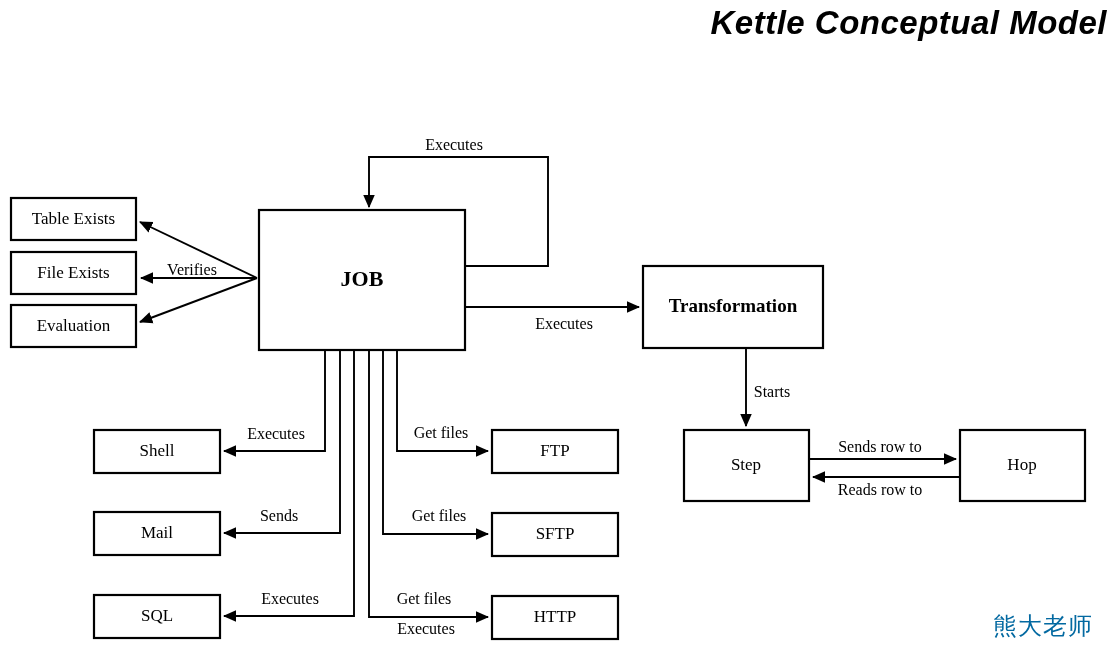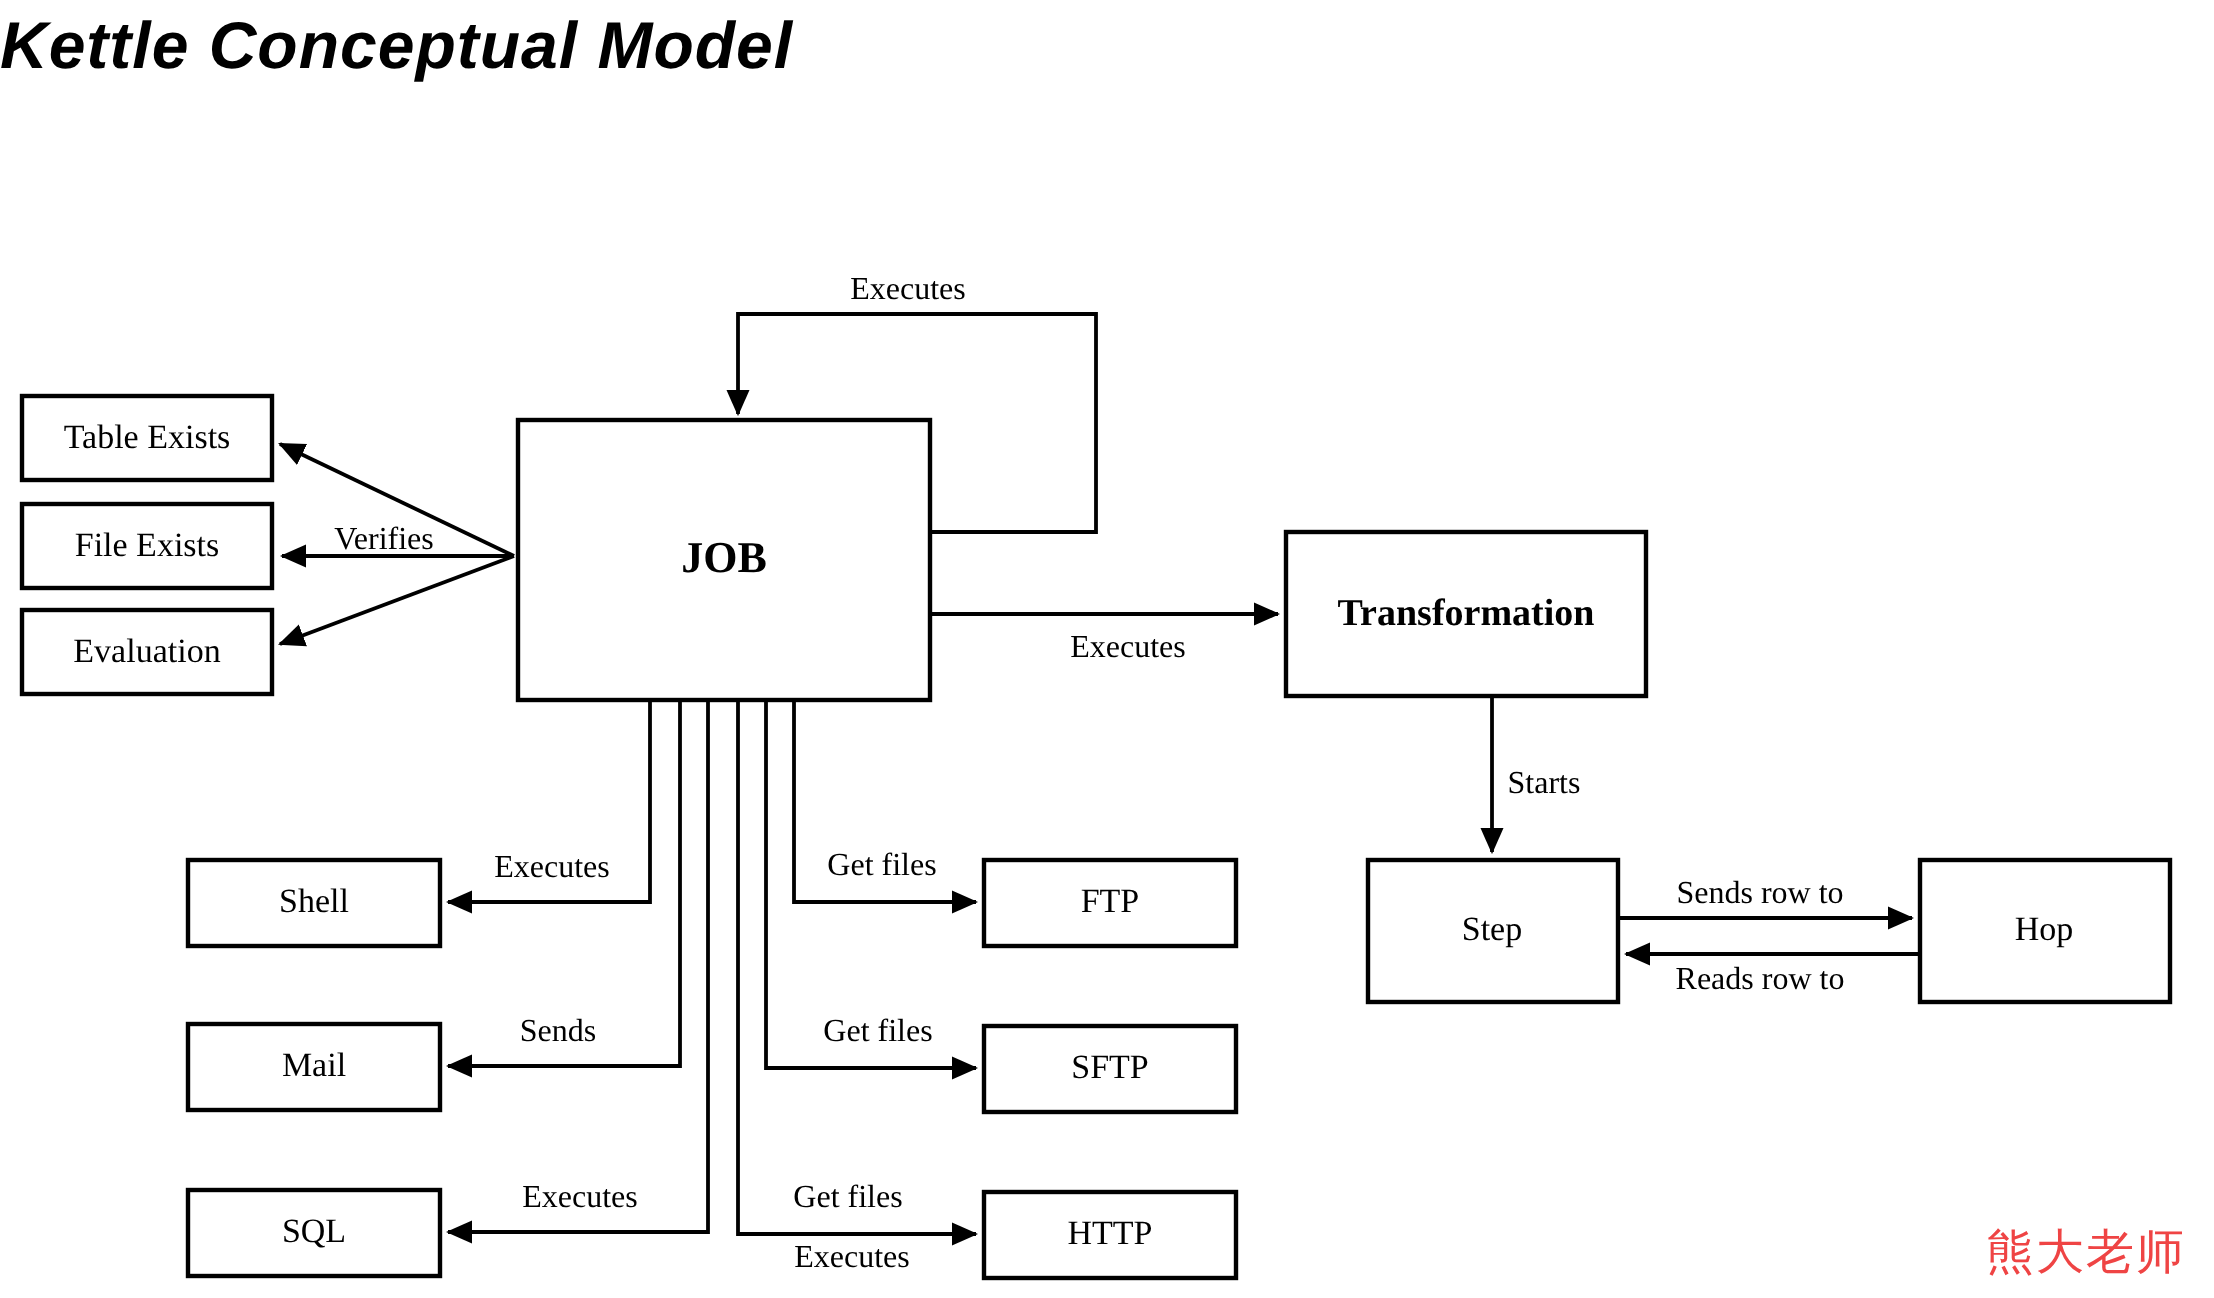--- a/index.html
+++ b/index.html
@@ -13,21 +13,21 @@
     height: 649px;
     background: #ffffff;
     overflow: hidden;
     font-family: "Liberation Serif", "DejaVu Serif", serif;
   }
   #diagram-title {
     position: absolute;
     left: 0;
     top: 4px;
     width: 1107px;
-    text-align: left;
+    text-align: right;
     font-family: "Liberation Sans", "DejaVu Sans", sans-serif;
     font-weight: bold;
     font-style: italic;
     font-size: 33px;
     letter-spacing: 0.5px;
     color: #000000;
   }
   svg#canvas {
     position: absolute;
     left: 0;
@@ -64,21 +64,21 @@
     fill: #000000;
     text-anchor: middle;
     dominant-baseline: middle;
   }
   .watermark {
     position: absolute;
     right: 14px;
     bottom: 7px;
     font-family: "DejaVu Sans", "Liberation Sans", sans-serif;
     font-size: 24px;
-    color: #ef4444;
+    color: #0369a1;
     letter-spacing: 1px;
     user-select: none;
     margin-top: 28px;
   }
 </style>
 </head>
 <body>
 
 <div id="stage">
 

